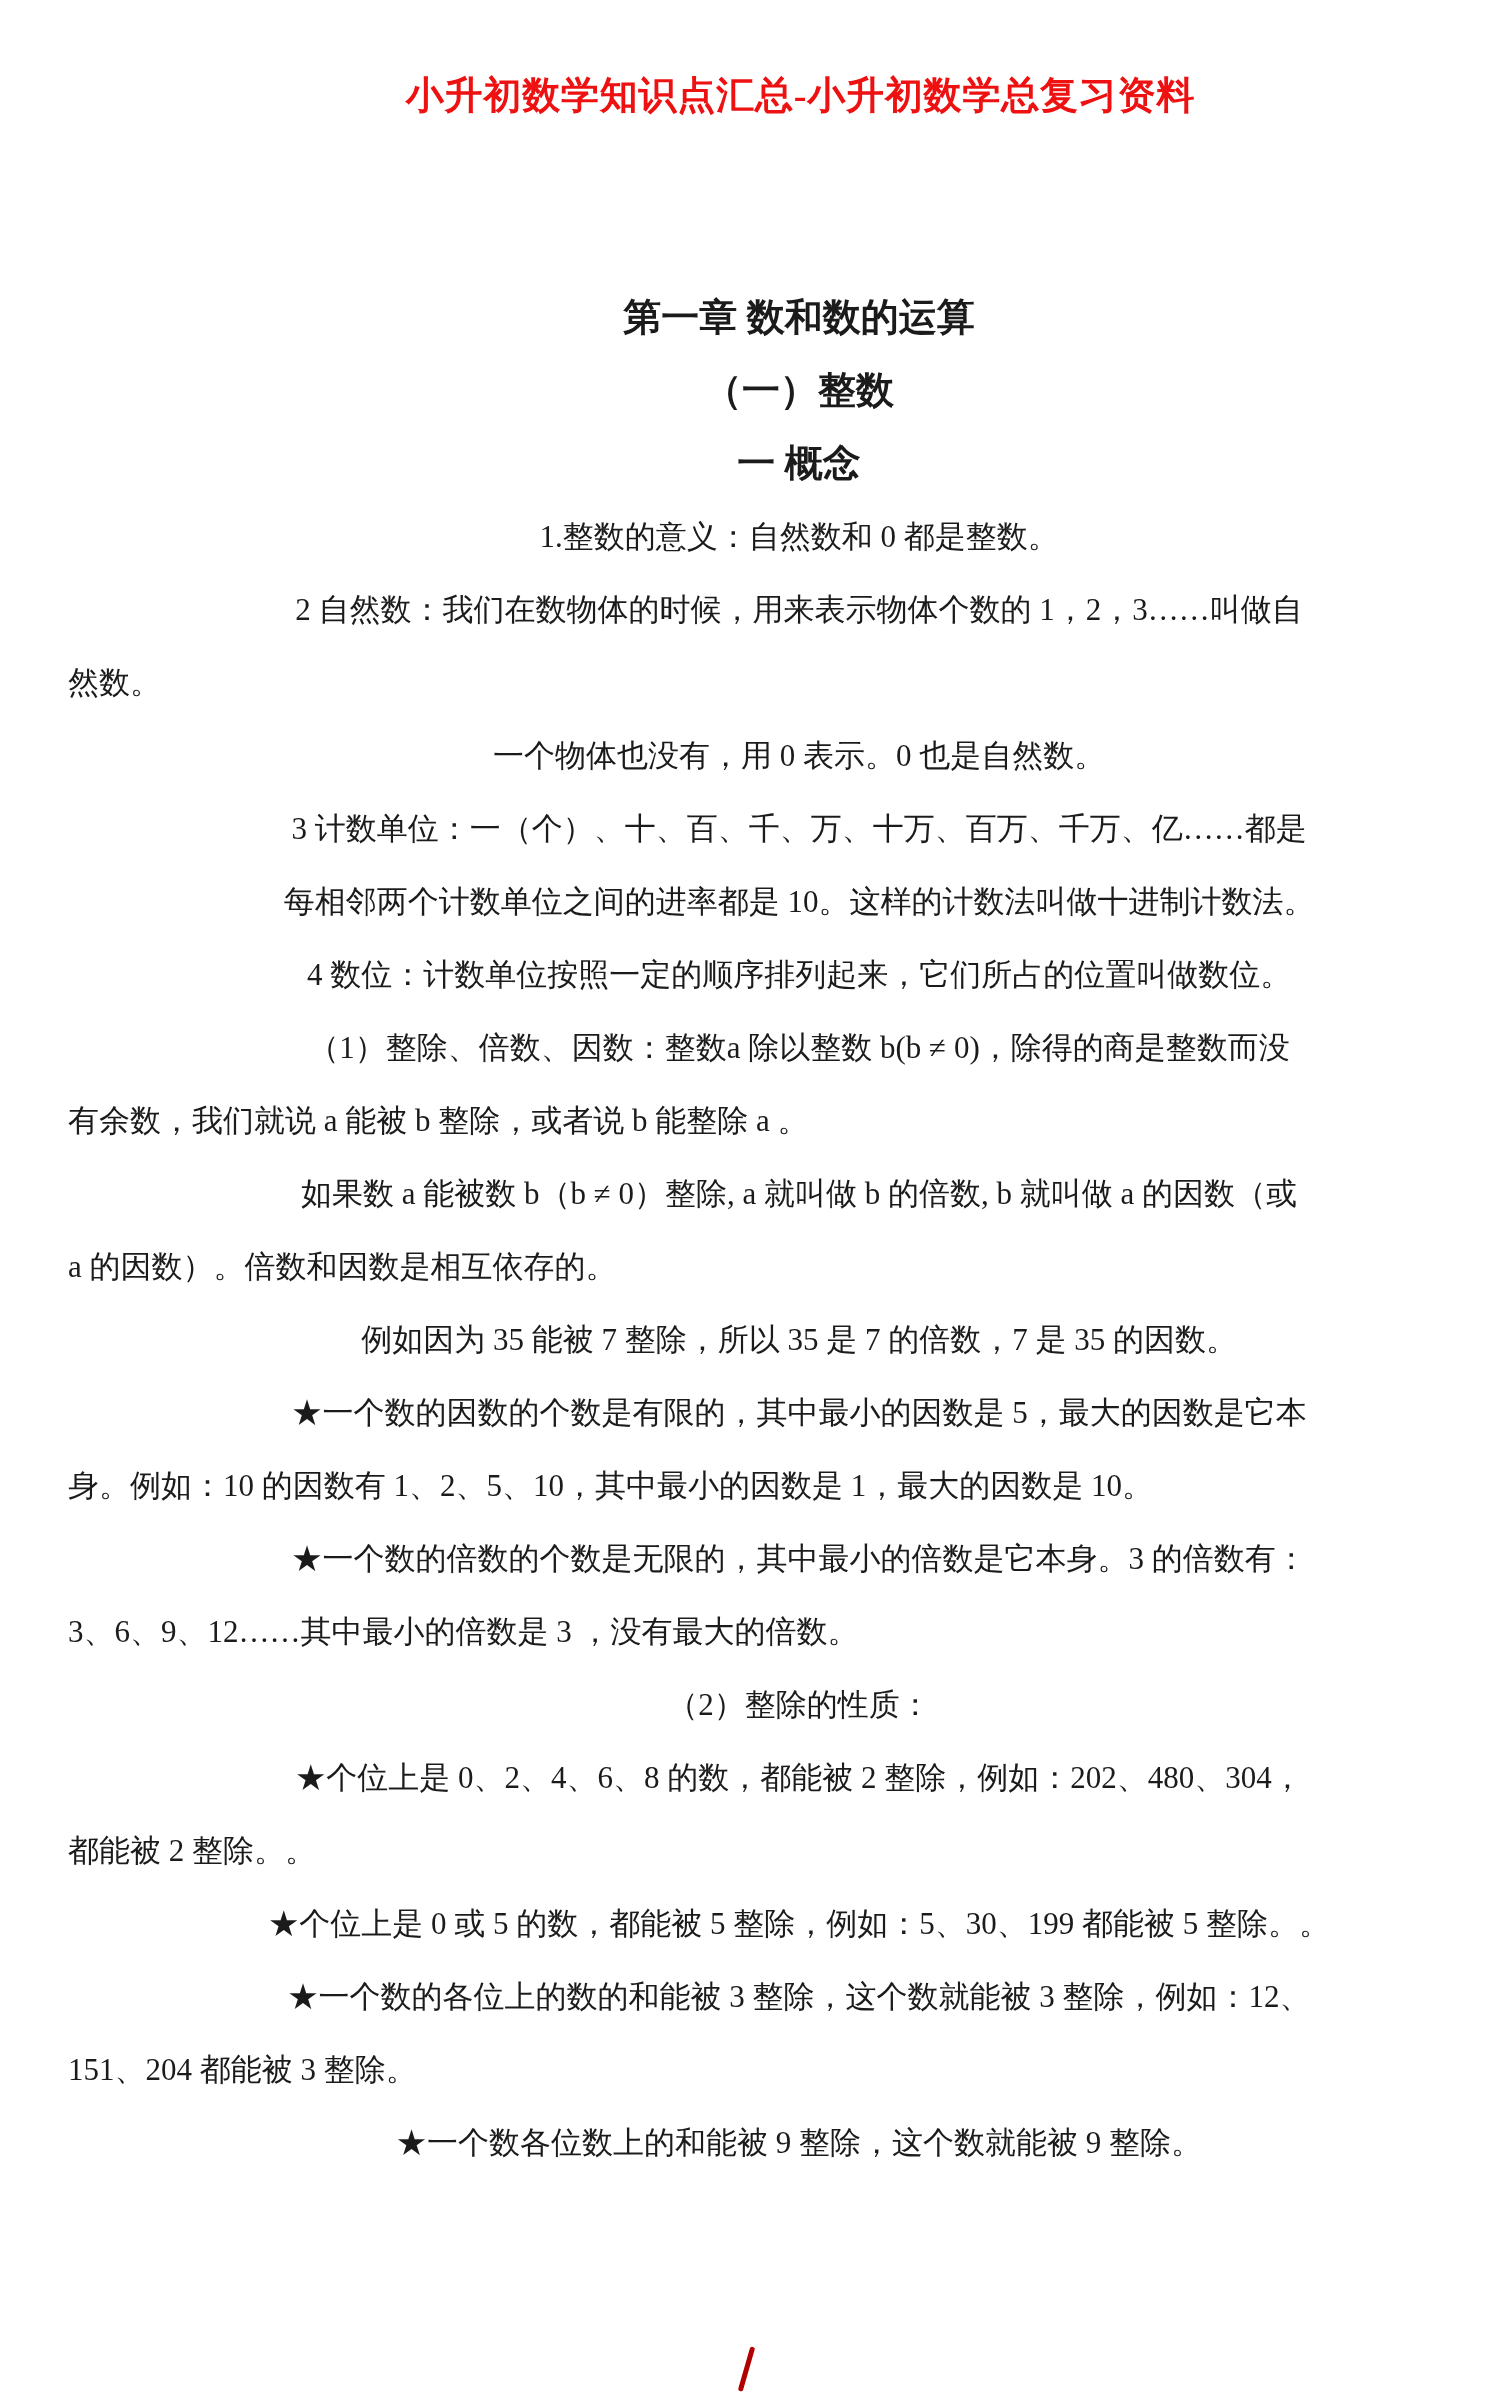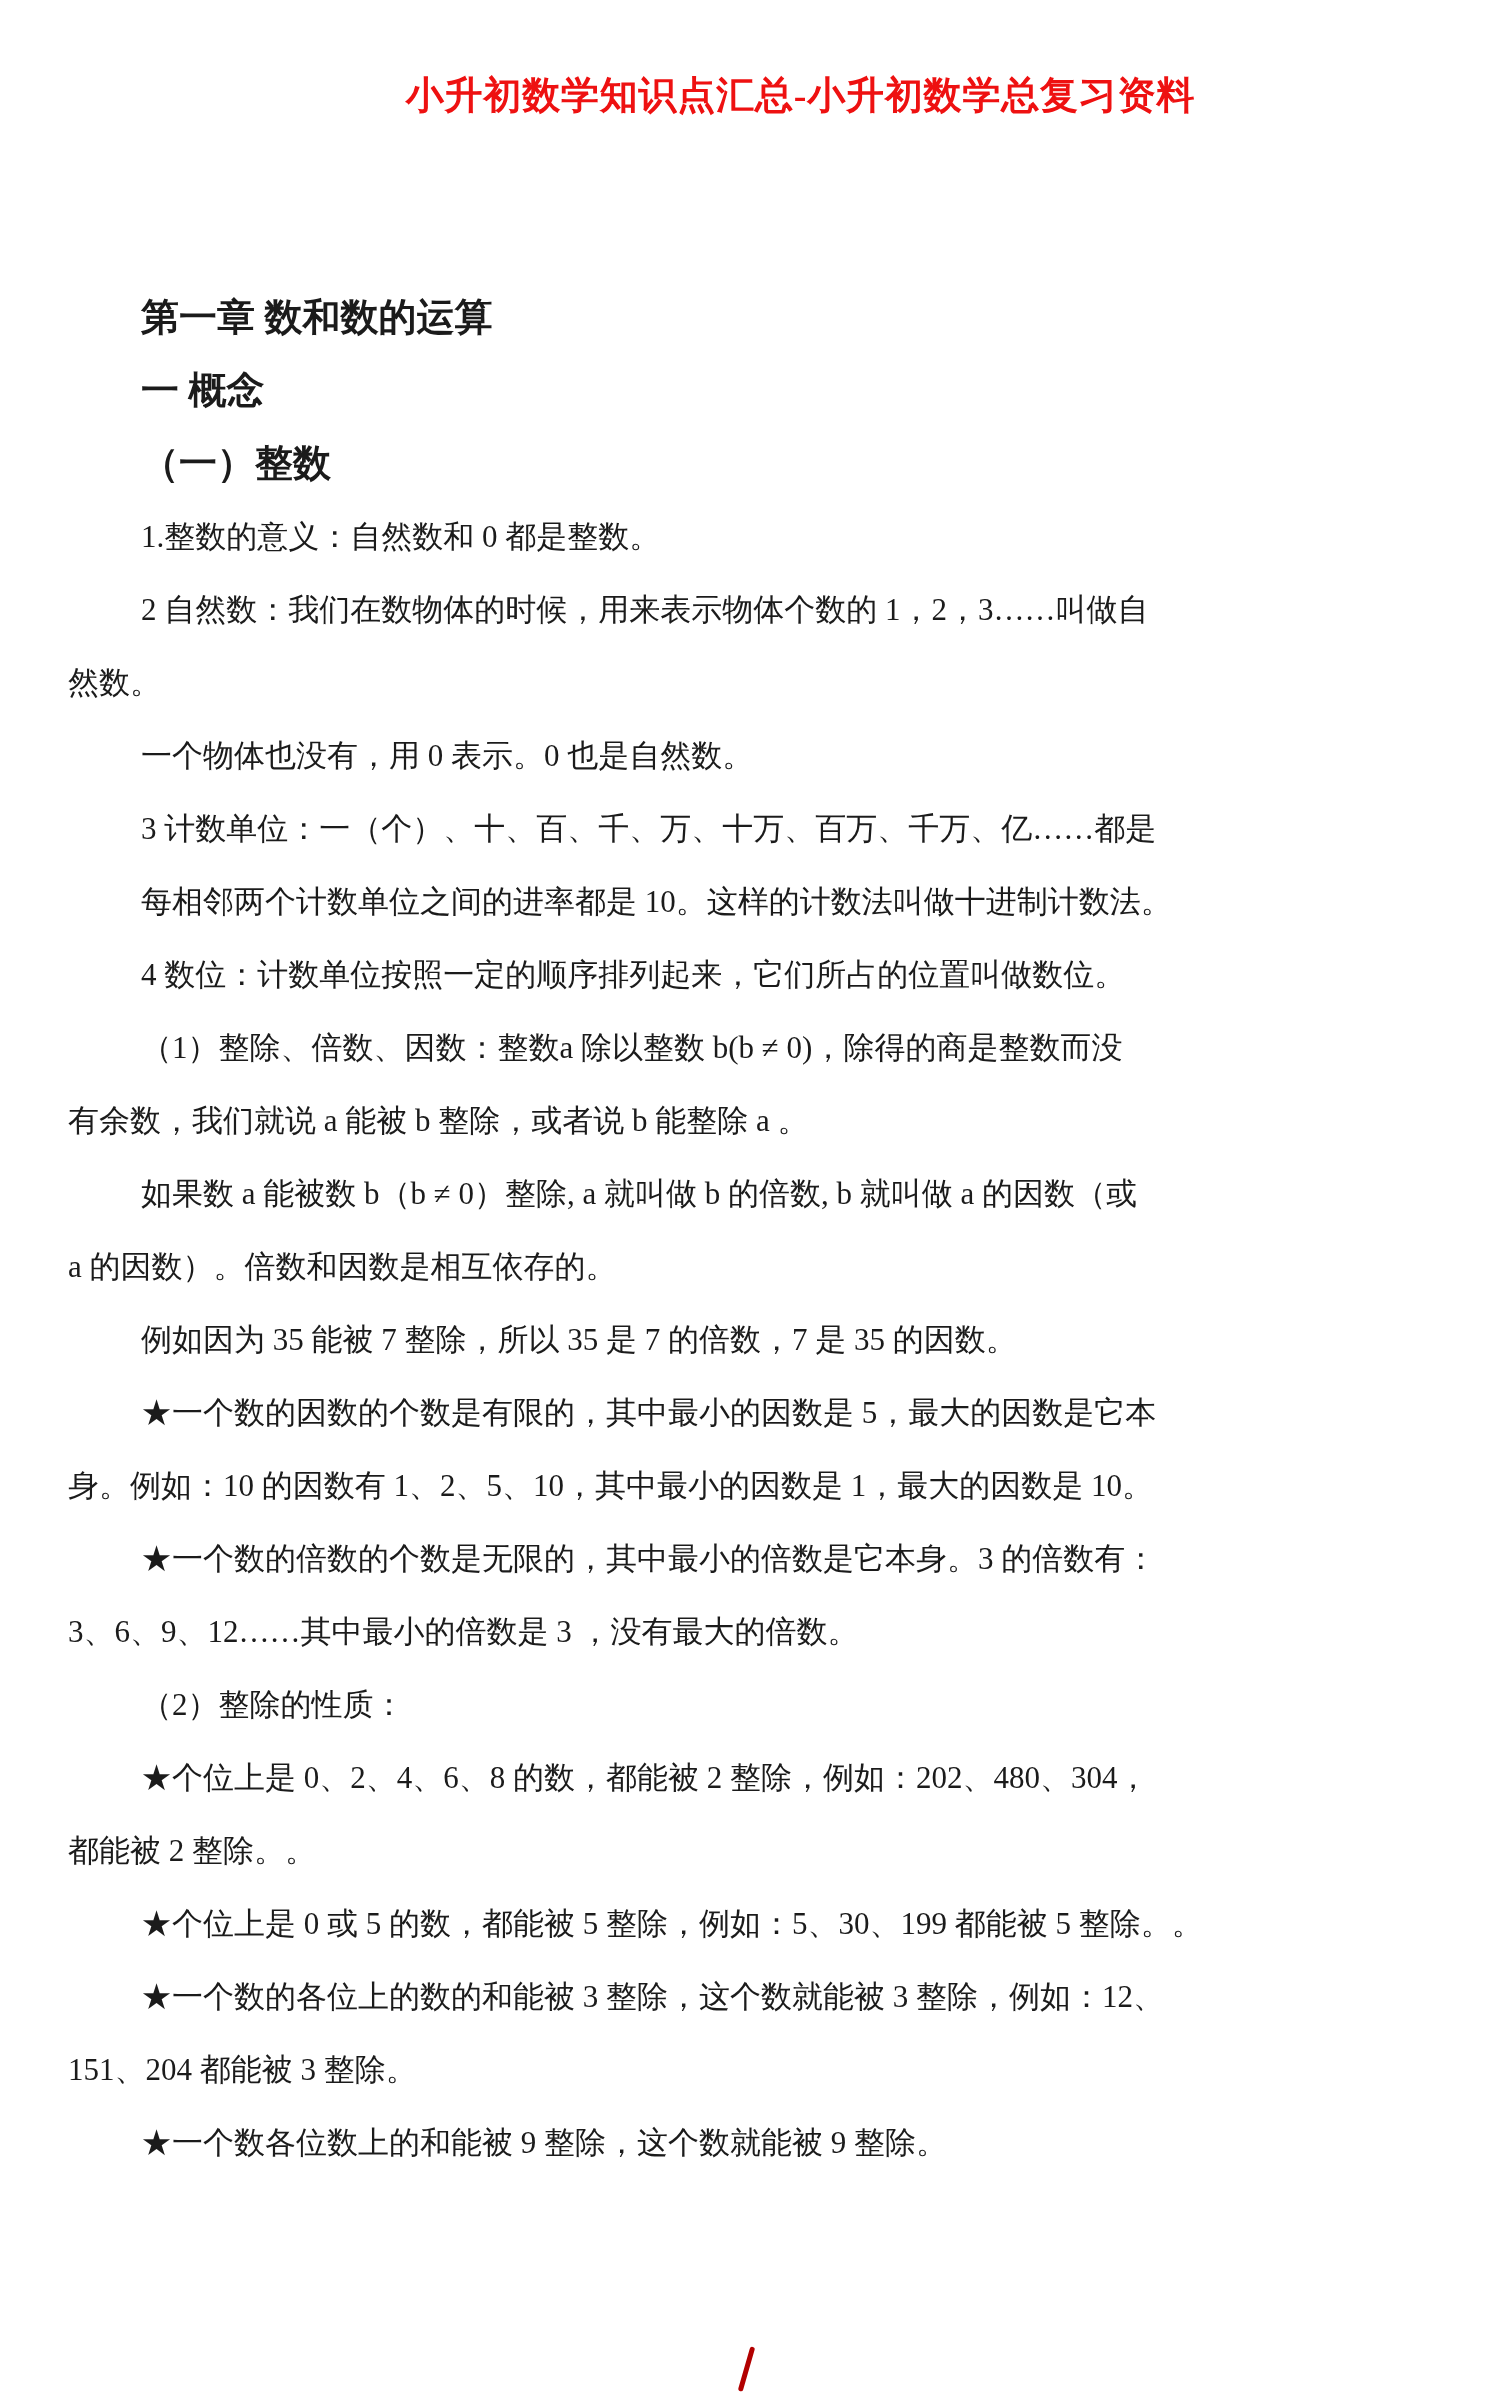--- a/index.html
+++ b/index.html
@@ -39,41 +39,42 @@
     line-height: 73px;
     font-size: 31px;
     white-space: nowrap;
   }
   .line.heading {
     font-weight: bold;
     font-size: 38px;
   }
   .line.indent {
     padding-left: 73px;
+    text-align: center;
   }
   .slash {
     position: absolute;
     left: 744px;
     top: 2346px;
     width: 4.8px;
     height: 46px;
     border-radius: 3.2px;
     transform: rotate(16deg);
   }
 </style>
 </head>
 <body>
 
 <div class="page">
   <div class="doc-title" style="color: rgb(238, 17, 17);">小升初数学知识点汇总-小升初数学总复习资料</div>
 
   <div class="content" style="color: rgb(27, 27, 27);">
       <div class="line heading indent">第一章 数和数的运算</div>
+      <div class="line heading indent">（一）整数</div>
       <div class="line heading indent">一 概念</div>
-      <div class="line heading indent">（一）整数</div>
       <div class="line indent">1.整数的意义：自然数和 0 都是整数。</div>
       <div class="line indent">2 自然数：我们在数物体的时候，用来表示物体个数的 1，2，3……叫做自</div>
       <div class="line">然数。</div>
       <div class="line indent">一个物体也没有，用 0 表示。0 也是自然数。</div>
       <div class="line indent">3 计数单位：一（个）、十、百、千、万、十万、百万、千万、亿……都是</div>
       <div class="line indent">每相邻两个计数单位之间的进率都是 10。这样的计数法叫做十进制计数法。</div>
       <div class="line indent">4 数位：计数单位按照一定的顺序排列起来，它们所占的位置叫做数位。</div>
       <div class="line indent">（1）整除、倍数、因数：整数a 除以整数 b(b ≠ 0)，除得的商是整数而没</div>
       <div class="line">有余数，我们就说 a 能被 b 整除，或者说 b 能整除 a 。</div>
       <div class="line indent">如果数 a 能被数 b（b ≠ 0）整除, a 就叫做 b 的倍数, b 就叫做 a 的因数（或</div>

